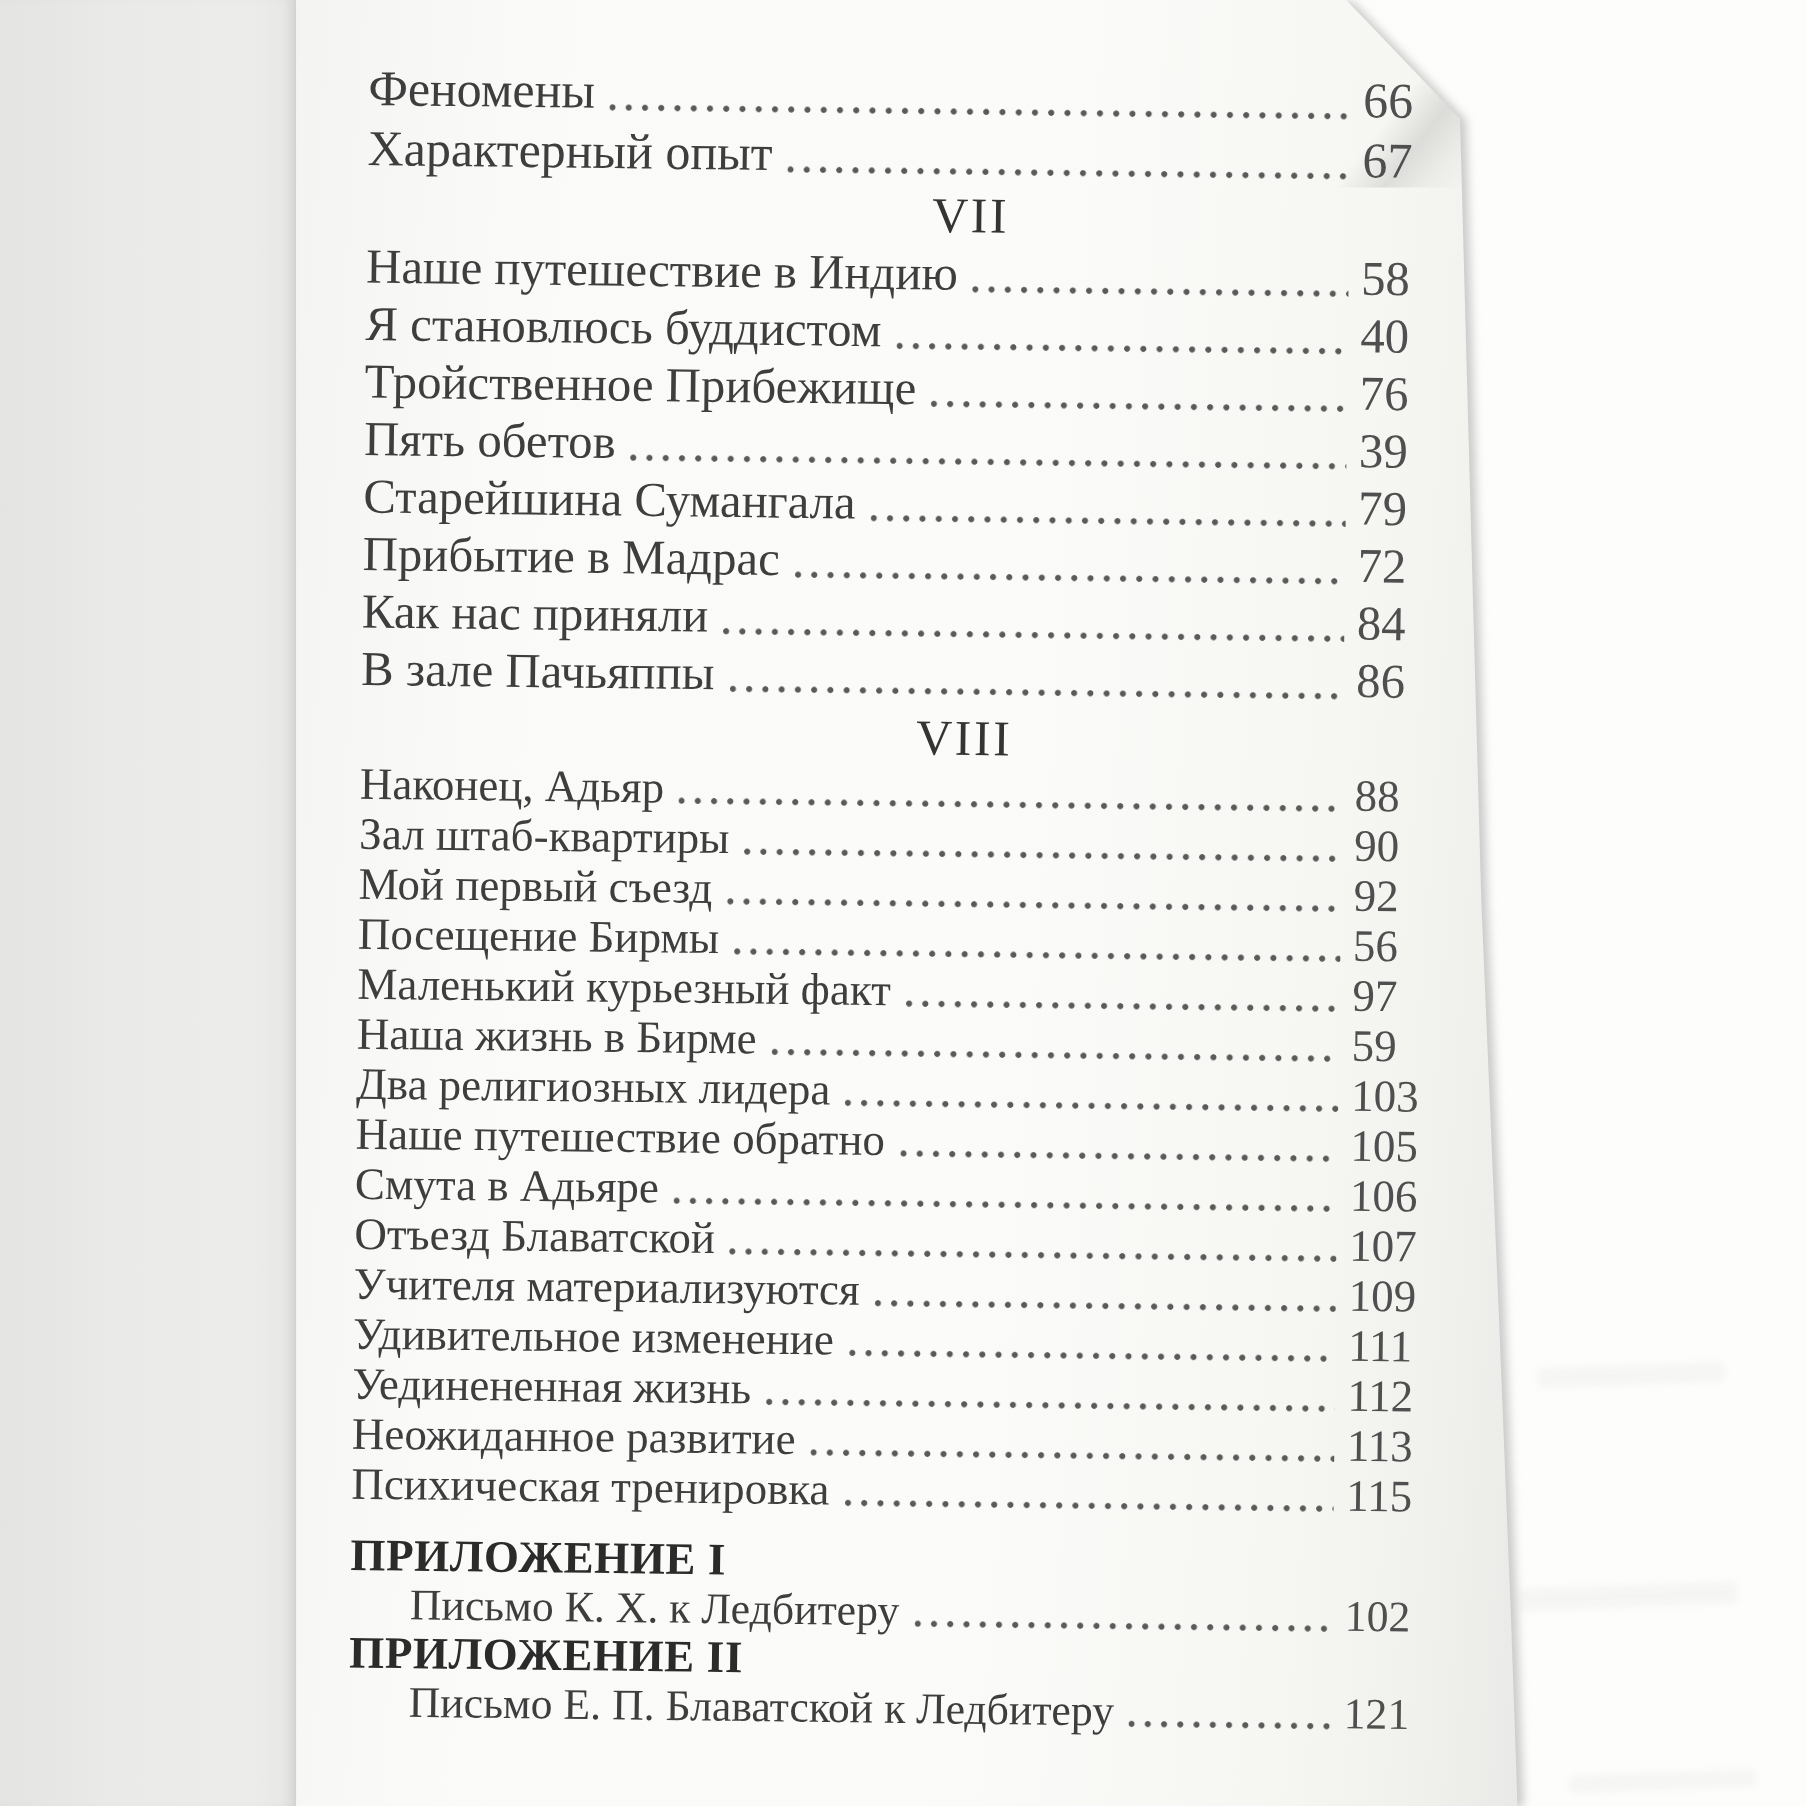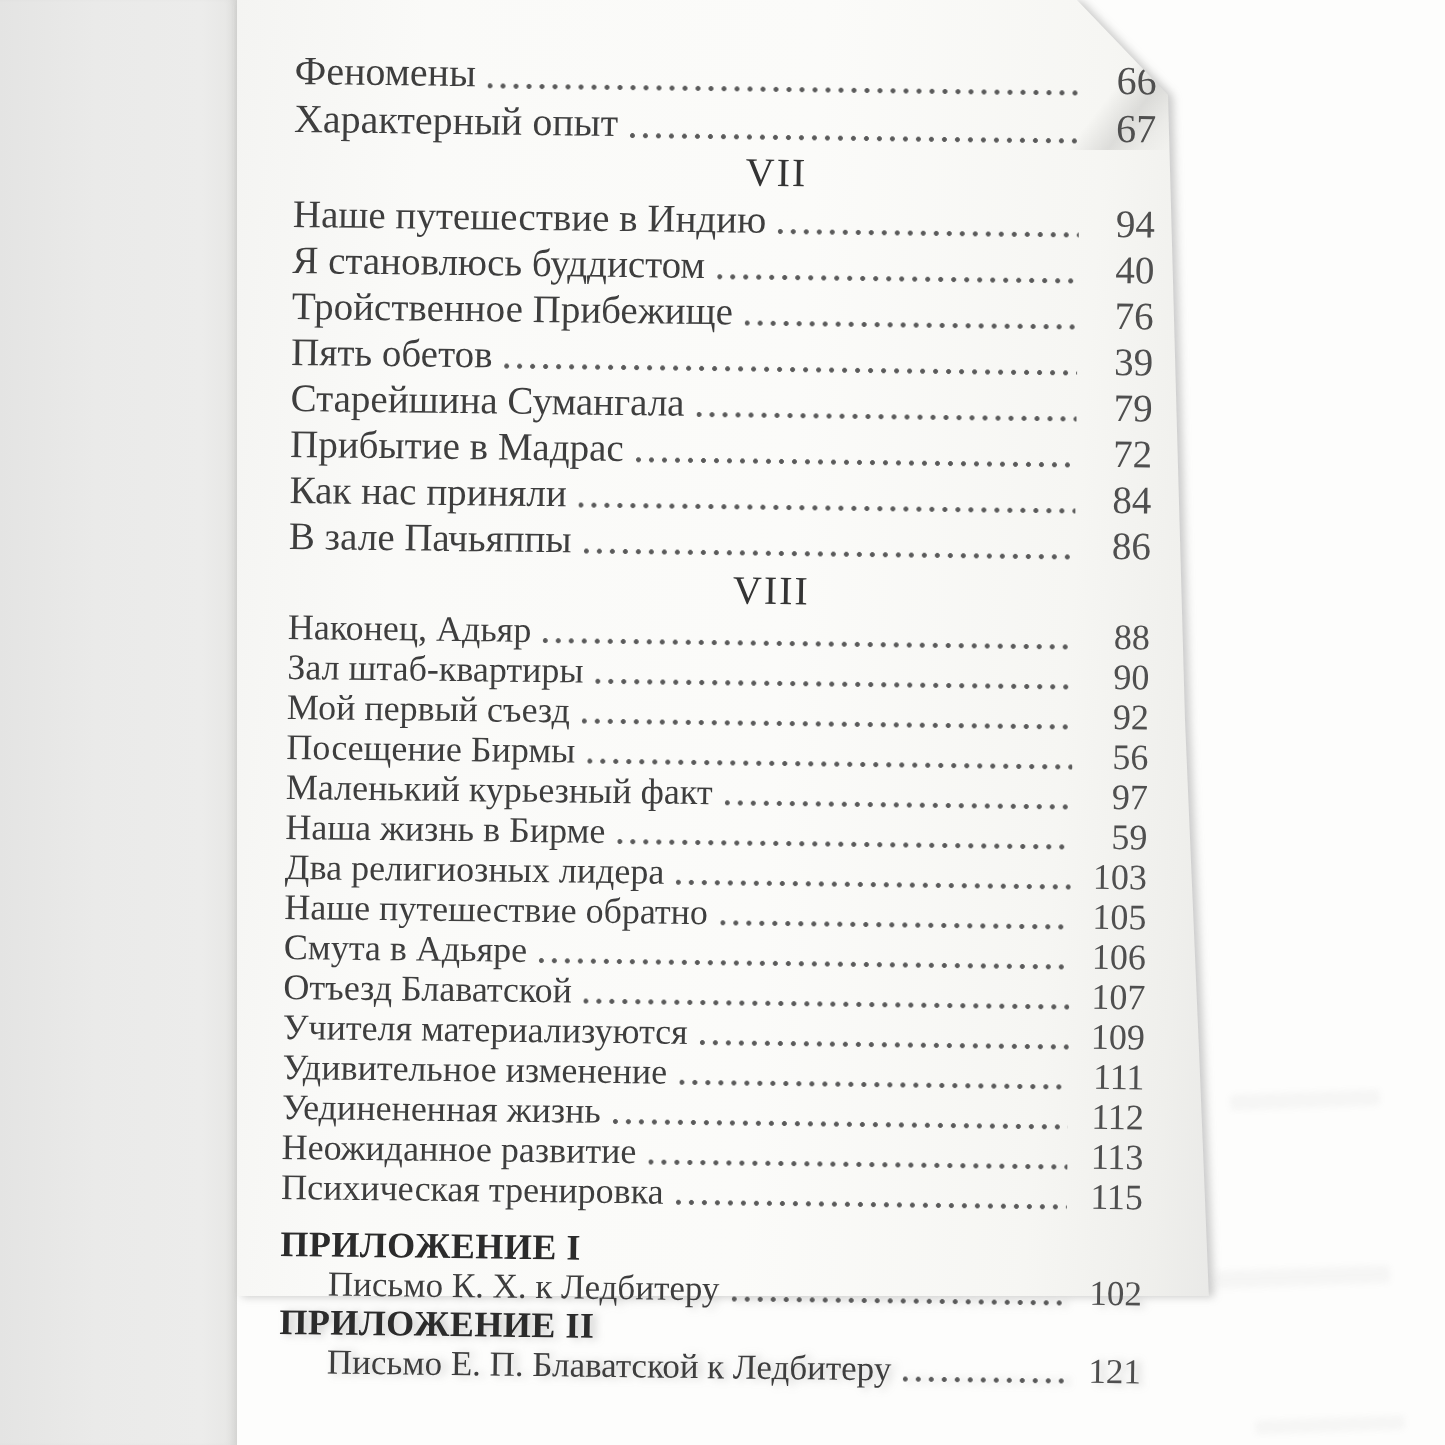--- a/index.html
+++ b/index.html
@@ -12,21 +12,21 @@
   .left-strip{
     position:absolute;left:0;top:0;width:237px;height:1445px;
     background:linear-gradient(90deg,#e4e4e3 0%,#eaeae9 40%,#ececeb 85%,#e6e6e4 100%);
     box-shadow:inset -9px 0 10px -6px rgba(0,0,0,0.10);
   }
   .page-wrap{
     position:absolute;left:237px;top:0;width:1000px;height:1445px;
     filter:drop-shadow(5px 1px 4px rgba(110,110,110,0.35));
   }
   .page{
-    position:absolute;left:0;top:0;width:978px;height:1296px;
+    position:absolute;left:0;top:0;width:978px;height:1445px;
     background:linear-gradient(94deg,#f4f4f2 0%,#fafaf8 18%,#fbfbf9 55%,#f6f6f3 82%,#efefec 94%,#e9e9e7 100%);
     clip-path:polygon(0 0,840px 0,931px 95px,940px 430px,948px 720px,962px 1050px,972px 1300px,977px 1445px,0 1445px);
   }
   
   .curl-shade{
     position:absolute;left:812px;top:0;width:175px;height:150px;
     background:linear-gradient(128deg,rgba(0,0,0,0) 46%,rgba(0,0,0,0.10) 60%,rgba(0,0,0,0.03) 72%,rgba(0,0,0,0) 82%);
     pointer-events:none;
   }
   .content{
@@ -35,21 +35,21 @@
     color:#3e3e3e;
   }
   .row{display:flex;align-items:flex-end;}
   .row .label{white-space:nowrap;}
   .row .dots{
     flex:1 1 auto;height:5px;min-width:22px;
     margin:0 10px 8px 12px;
     background-image:radial-gradient(circle at 2.5px 2.5px,#5a5a5a 2.1px,rgba(0,0,0,0) 2.7px);
     background-size:13px 5px;background-repeat:repeat-x;background-position:left bottom;
   }
-  .row .num{text-align:right;min-width:66px;color:#4f4f4f;}
+  .row .num{min-width:66px;color:#4f4f4f;}
   .r-s1{height:48px;font-size:40px;}
   .r-s2{height:46px;font-size:39px;}
   .r-s3{height:40px;font-size:36px;}
   .r-app{height:39px;font-size:35px;}
   .chapter{
     height:48px;font-size:40px;letter-spacing:2px;color:#343434;
     display:flex;align-items:flex-end;justify-content:center;
     transform:translateX(52px);
   }
   .chapter-viii{height:50px;}
@@ -81,21 +81,21 @@
         </div>
         <div class="row r-s1">
           <span class="label">Характерный опыт</span>
           <span class="dots"></span>
           <span class="num">67</span>
         </div>
         <div class="chapter ">VII</div>
         <div class="row r-s2">
           <span class="label">Наше путешествие в Индию</span>
           <span class="dots"></span>
-          <span class="num">94</span>
+          <span class="num">58</span>
         </div>
         <div class="row r-s2">
           <span class="label">Я становлюсь буддистом</span>
           <span class="dots"></span>
           <span class="num">40</span>
         </div>
         <div class="row r-s2">
           <span class="label">Тройственное Прибежище</span>
           <span class="dots"></span>
           <span class="num">76</span>

